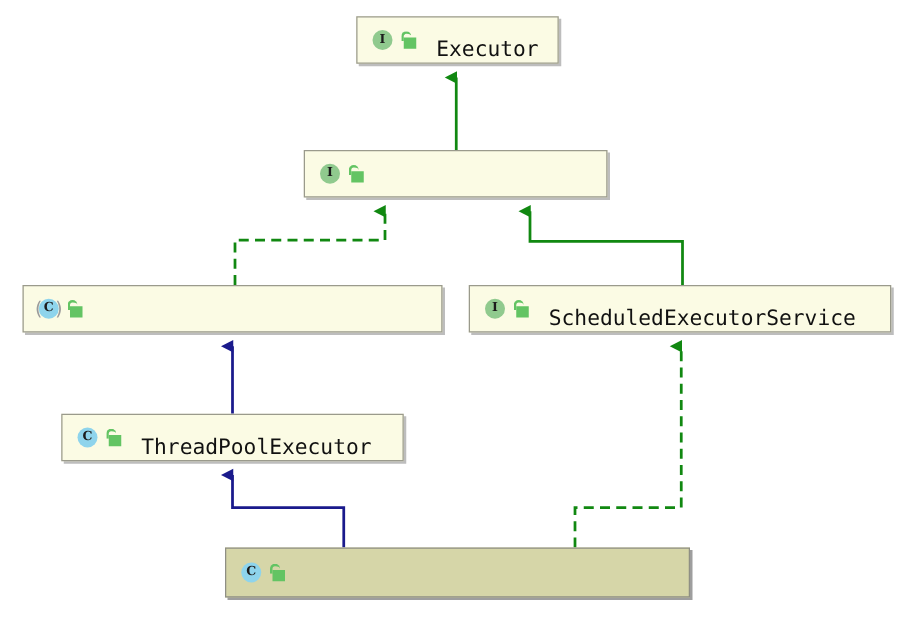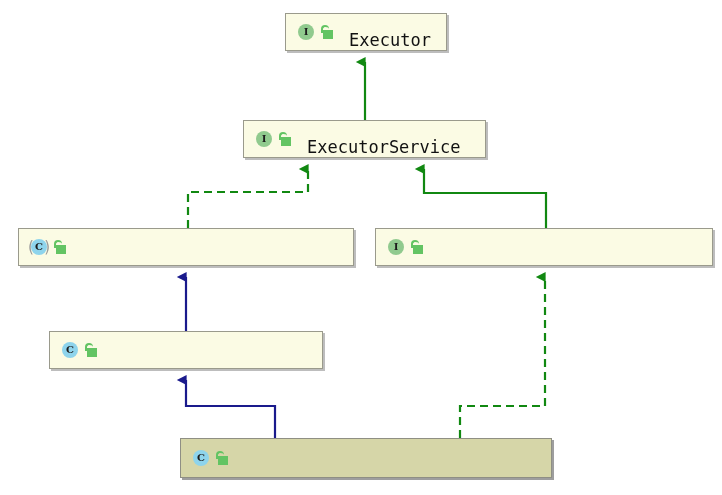--- a/index.html
+++ b/index.html
@@ -172,21 +172,20 @@
     <div class="node-icons">
       <span class="badge iface">
         <span class="disc"></span>
         <span class="glyph">I</span>
       </span>
       <span class="lock">
         <span class="shackle"></span>
           <span class="body"></span>
       </span>
     </div>
-    <span class="node-label">ExecutorService</span>
   </div>
 
   <div class="node" style="left: 18px; top: 228px; width: 336px; height: 38px;">
     <div class="node-icons">
       <span class="badge abs">
         <span class="paren l">(</span>
         <span class="disc"></span>
         <span class="glyph">C</span>
         <span class="paren r">)</span>
       </span>
@@ -201,33 +200,35 @@
     <div class="node-icons">
       <span class="badge iface">
         <span class="disc"></span>
         <span class="glyph">I</span>
       </span>
       <span class="lock">
         <span class="shackle"></span>
           <span class="body"></span>
       </span>
     </div>
+    <span class="node-label">ScheduledExecutorService</span>
   </div>
 
   <div class="node" style="left: 49px; top: 331px; width: 274px; height: 38px;">
     <div class="node-icons">
       <span class="badge cls">
         <span class="disc"></span>
         <span class="glyph">C</span>
       </span>
       <span class="lock">
         <span class="shackle"></span>
           <span class="body"></span>
       </span>
     </div>
+    <span class="node-label">ThreadPoolExecutor</span>
   </div>
 
   <div class="node selected" style="left: 180px; top: 438px; width: 372px; height: 40px;">
     <div class="node-icons">
       <span class="badge cls">
         <span class="disc"></span>
         <span class="glyph">C</span>
       </span>
       <span class="lock">
         <span class="shackle"></span>

